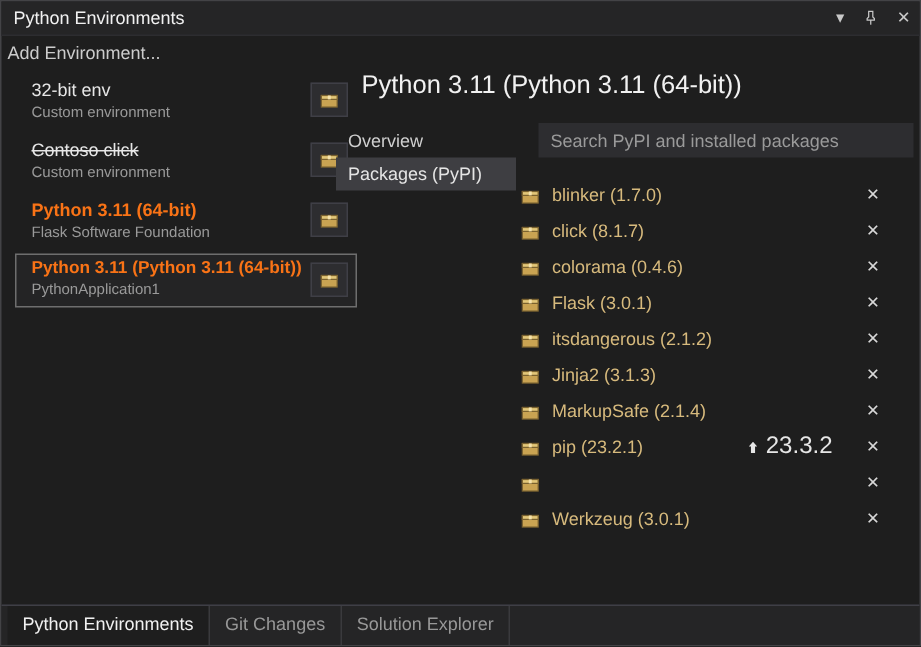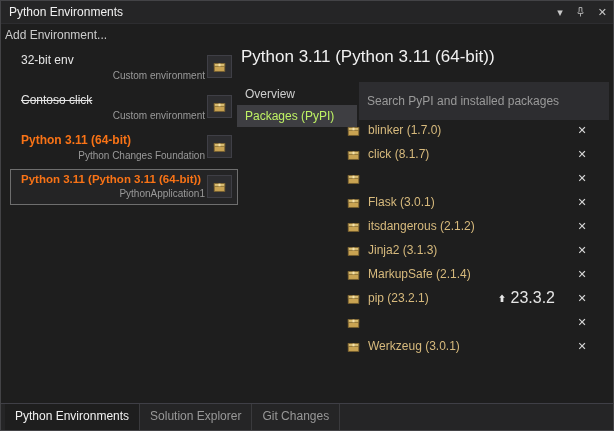--- a/index.html
+++ b/index.html
@@ -38,40 +38,40 @@
   .env-item {
     position:relative; height:36px; margin-bottom:4px;
     padding:3px 32px 0 10px;
     border:1px solid transparent;
   }
   .env-item.selected { border:1px solid #6e6e6e; background:#242425; }
   .env-name { font-size:12px; color:#e6e6e6; white-space:nowrap; }
   .env-name.bold { font-weight:bold; color:#f97316; }
   .env-name.strike { text-decoration:line-through; }
   .env-item.selected .env-name { font-size:11.5px; }
-  .env-detail { font-size:10px; color:#9a9a9a; margin-top:3px; white-space:nowrap;text-align:right; }
+  .env-detail { font-size:10px; color:#9a9a9a; margin-top:3px; white-space:nowrap; }
   .env-icon-btn {
     position:absolute; right:5px; top:5px;
     width:25px; height:23px;
     background:#2d2d30; border:1px solid #3f3f46;
     display:flex; align-items:center; justify-content:center;
   }
   
   .detail-title {
     position:absolute; top:46px; left:240px; right:4px;
     font-size:17px; color:#f1f1f1; white-space:nowrap;
   }
-  .detail-tabs { position:absolute; top:82px; left:236px; width:120px; }
+  .detail-tabs { position:absolute; top:82px; left:223px; width:120px; }
   .dtab {
     height:22px; line-height:22px; padding-left:8px;
     font-size:12px; color:#cfcfcf; white-space:nowrap;
   }
-  .dtab.active { background:#3e3e42; color:#bef264; }
+  .dtab.active { background:#3e3e42; color:#e5e5e5; }
   .search {
-    position:absolute; top:81px; left:358px; width:250px; height:38px;
+    position:absolute; top:81px; left:358px; width:250px; height:23px;
     background:#2d2d30; border:none; outline:none;
     color:#bbbbbb; font-size:12px; font-family:"Liberation Sans", sans-serif;
     padding:0 8px;
   }
   .search::placeholder { color:#9a9a9a; }
   
   .pkg-list { position:absolute; top:117px; left:340px; width:252px; }
   .pkg-row { height:24px; display:flex; align-items:center; gap:8px; padding:0 2px 0 6px; }
   .pkg-icon { flex:0 0 auto; }
   .pkg-name { font-size:12px; color:#d7ba7d; white-space:nowrap; }
@@ -143,21 +143,21 @@
       <div class="env-detail">Custom environment</div>
       <div class="env-icon-btn">
         <svg width="13" height="13" viewBox="0 0 16 16">
             <use href="#sym-package"></use>
           </svg>
       </div>
     </div>
 
     <div class="env-item">
       <div class="env-name bold">Python 3.11 (64-bit)</div>
-      <div class="env-detail">Python Changes Foundation</div>
+      <div class="env-detail">Flask Software Foundation</div>
       <div class="env-icon-btn">
         <svg width="13" height="13" viewBox="0 0 16 16">
             <use href="#sym-package"></use>
           </svg>
       </div>
     </div>
 
     <div class="env-item selected">
       <div class="env-name bold">Python 3.11 (Python 3.11 (64-bit))</div>
       <div class="env-detail">PythonApplication1</div>
@@ -194,20 +194,21 @@
           <use href="#sym-package"></use>
         </svg>
       <span class="pkg-name">click (8.1.7)</span>
       <span class="pkg-x ml-auto">✕</span>
     </div>
 
     <div class="pkg-row">
       <svg class="pkg-icon" width="13" height="13" viewBox="0 0 16 16">
           <use href="#sym-package"></use>
         </svg>
+      <span class="pkg-name">colorama (0.4.6)</span>
       <span class="pkg-x ml-auto">✕</span>
     </div>
 
     <div class="pkg-row">
       <svg class="pkg-icon" width="13" height="13" viewBox="0 0 16 16">
           <use href="#sym-package"></use>
         </svg>
       <span class="pkg-name">Flask (3.0.1)</span>
       <span class="pkg-x ml-auto">✕</span>
     </div>
@@ -262,17 +263,17 @@
           <use href="#sym-package"></use>
         </svg>
       <span class="pkg-name">Werkzeug (3.0.1)</span>
       <span class="pkg-x ml-auto">✕</span>
     </div>
 
   </div>
 
   <div class="bottombar">
     <div class="btab active">Python Environments</div>
+    <div class="btab">Git Changes</div>
     <div class="btab">Solution Explorer</div>
-    <div class="btab">Git Changes</div>
   </div>
 
 </div>
 
 </body></html>

